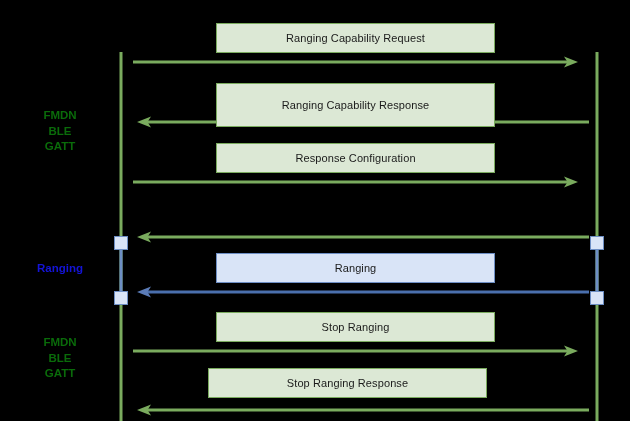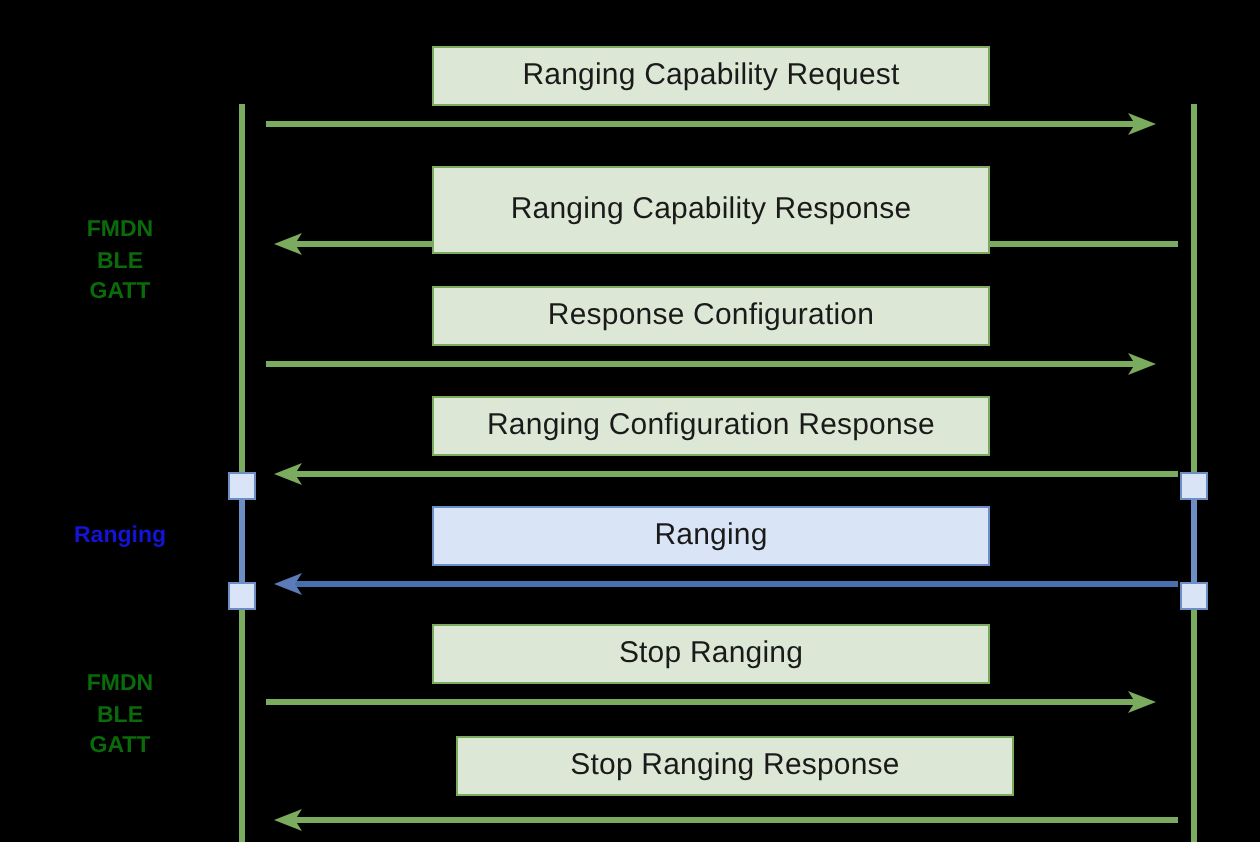--- a/index.html
+++ b/index.html
@@ -24,21 +24,21 @@
     top: 0;
     width: 630px;
     height: 421px;
   }
   .msg-box {
     position: absolute;
     box-sizing: border-box;
     display: flex;
     align-items: center;
     justify-content: center;
-    font-size: 15px;
+    font-size: 11px;
     line-height: 1.1;
     color: #1a1a1a;
     letter-spacing: 0.1px;
     white-space: nowrap;
   }
   .msg-box.green {
     background: #dce8d5;
     border: 1px solid #7aab5e;
   }
   .msg-box.blue {
@@ -129,21 +129,20 @@
   <div class="side-label green" style="left:20px; top:335px; width:80px;">FMDN
 BLE
 GATT</div>
 
   <div class="msg-box green" style="left:216px; top:23px; width:279px; height:30px;">Ranging Capability Request</div>
 
   <div class="msg-box green" style="left:216px; top:83px; width:279px; height:44px;">Ranging Capability Response</div>
 
   <div class="msg-box green" style="left:216px; top:143px; width:279px; height:30px;">Response Configuration</div>
 
-  <div class="msg-box green" style="left:216px; top:198px; width:279px; height:30px;">Ranging Configuration Response</div>
 
   <div class="msg-box blue" style="left:216px; top:253px; width:279px; height:30px;">Ranging</div>
 
   <div class="msg-box green" style="left:216px; top:312px; width:279px; height:30px;">Stop Ranging</div>
 
-  <div class="msg-box green" style="left:228px; top:368px; width:279px; height:30px;">Stop Ranging Response</div>
+  <div class="msg-box green" style="left:208px; top:368px; width:279px; height:30px;">Stop Ranging Response</div>
 
 </div>
 
 </body></html>

